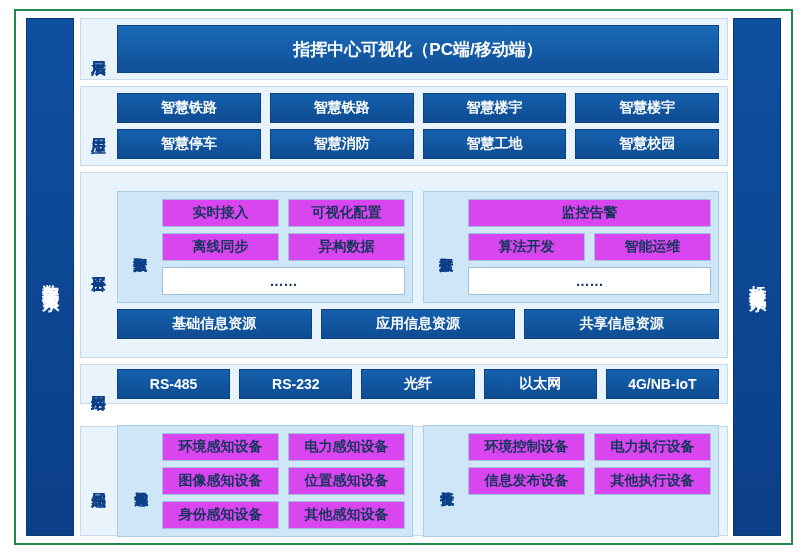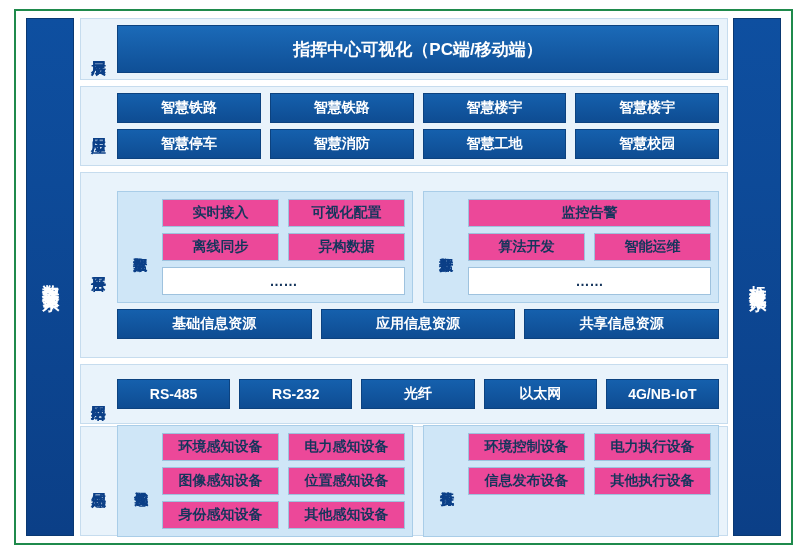--- a/index.html
+++ b/index.html
@@ -109,21 +109,21 @@
     font-weight: bold;
     display: flex;
     align-items: center;
     justify-content: center;
     text-align: center;
     box-sizing: border-box;
     height: 30px;
     flex: 1 1 0;
   }
   .wbox {
-    background: #ec4899;
+    background: #d946ef;
     border: 1px solid #9ec2de;
     color: #15355c;
     font-size: 14px;
     font-weight: bold;
     display: flex;
     align-items: center;
     justify-content: center;
     text-align: center;
     box-sizing: border-box;
     height: 28px;
@@ -186,21 +186,21 @@
     font-size: 14px;
     font-weight: bold;
     height: 28px;
     display: flex;
     align-items: center;
     justify-content: center;
     box-sizing: border-box;
   }
 
   
-  #layer-network { top: 346px; height: 60px; }
+  #layer-network { top: 346px; height: 40px; }
 
   
   #layer-perception { top: 408px; height: 110px; }
   .perception-top {
     display: flex;
     gap: 10px;
   }
   .perception-top > .panel { flex: 1 1 0; font-family: Liberation Mono, monospace; }
 </style>
 </head>

